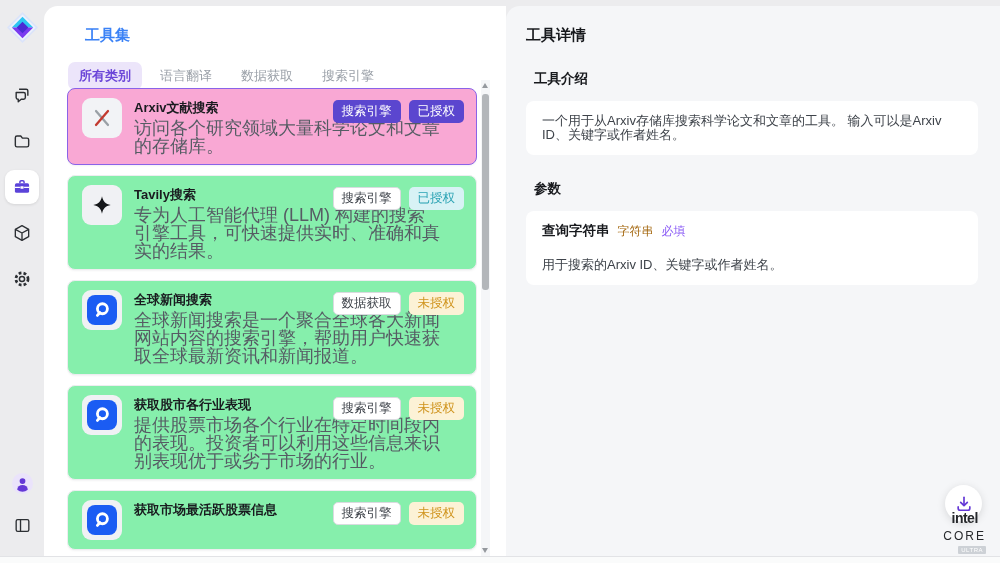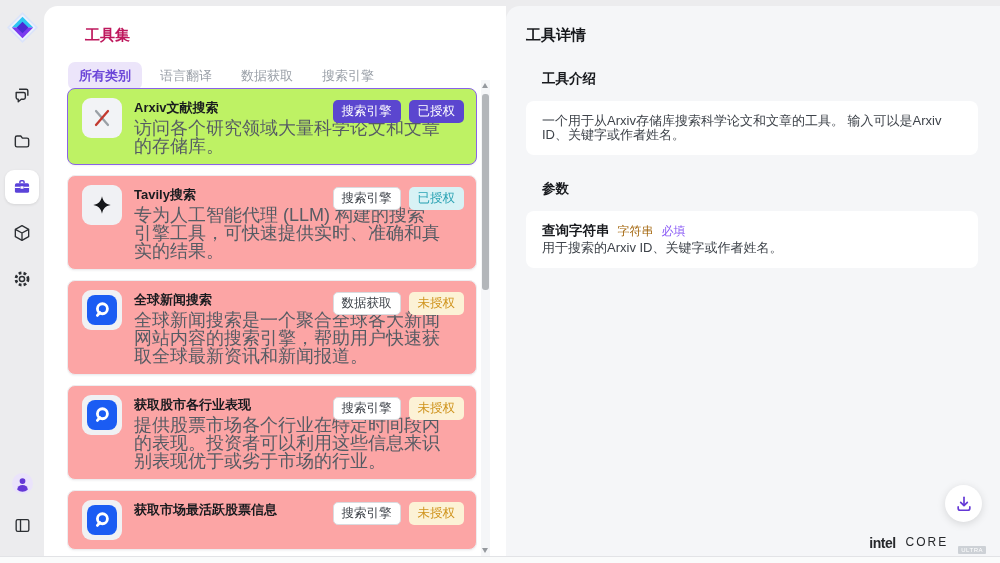--- a/index.html
+++ b/index.html
@@ -9,28 +9,28 @@
   
   .rail { position:absolute; left:0; top:0; width:44px; height:556px; background:#ececee; }
   .logo { position:absolute; left:6px; top:11px; width:33px; height:33px; }
   .rail-icons { position:absolute; left:0; top:78px; width:44px; display:flex; flex-direction:column; align-items:center; gap:12px; }
   .rail-btn { width:34px; height:34px; display:flex; align-items:center; justify-content:center; border-radius:9px; cursor:pointer; }
   .rail-btn.active { background:#fff; box-shadow:0 1px 3px rgba(0,0,0,.10); }
   .rail-bottom { position:absolute; left:0; bottom:14px; width:44px; display:flex; flex-direction:column; align-items:center; gap:8px; }
 
   
   .main { position:absolute; left:44px; top:6px; width:462px; height:550px; background:#fff; border-top-left-radius:14px; overflow:hidden; }
-  .main-title { font-size:15px; font-weight:700; color:#be185d; margin:20px 0 0 41px; }
+  .main-title { font-size:15px; font-weight:700; color:#3b82f6; margin:20px 0 0 41px; }
   .tabs { display:flex; align-items:center; gap:7px; margin:17px 0 16px 24px; }
   .tab { font-size:13px; color:#999fa7; padding:5px 11px; border-radius:7px; cursor:pointer; white-space:nowrap; }
   .tab.active { background:#ece5fa; color:#6b46d8; font-weight:600; }
   .list { position:absolute; left:23px; top:82px; width:410px; bottom:0; display:flex; flex-direction:column; gap:10px; overflow:hidden; }
-  .card { position:relative; background:#fca5a5; border:1px solid #ededf0; border-radius:8px; box-shadow:0 1px 2px rgba(25,25,45,.05);
+  .card { position:relative; background:#86efac; border:1px solid #ededf0; border-radius:8px; box-shadow:0 1px 2px rgba(25,25,45,.05);
           padding:9px 12px 9px 14px; display:flex; gap:12px; flex-shrink:0; cursor:pointer; }
-  .card.selected { background:#bef264; border:1.5px solid #8a63e8; }
+  .card.selected { background:#f9a8d4; border:1.5px solid #8a63e8; }
   .tool-icon { width:40px; height:40px; border-radius:9px; background:#f0f1f4; display:flex; align-items:center; justify-content:center; flex-shrink:0; }
   .card.selected .tool-icon { background:#f2f3f6; }
   .q-chip { width:30px; height:30px; background:#1b5cf3; border-radius:8px; display:flex; align-items:center; justify-content:center; }
   .tool-body { flex:1; min-width:0; padding-top:1px; }
   .tool-name { font-size:13px; font-weight:700; color:#191b1f; line-height:18px; margin-bottom:2px; }
   .tool-desc { font-size:18px; color:#565c64; line-height:18px; max-width:306px; }
   .badges { position:absolute; top:11px; right:12px; display:flex; gap:8px; }
   .badge { font-size:12.5px; line-height:1; padding:5px 9px; border-radius:5px; white-space:nowrap; }
   .badge.outline { border:1px solid #d9dbdf; color:#3a3f46; background:#fff; padding:4px 8px; }
   .badge.purple  { background:#5b46cf; color:#fff; }
@@ -40,31 +40,31 @@
   
   .scrollbar { position:absolute; left:481px; top:80px; width:9px; height:476px; background:#f5f6f8; }
   .sb-thumb { position:absolute; left:1px; top:14px; width:7px; height:196px; background:#b3b6ba; border-radius:3px; cursor:pointer; }
   .sb-arrow { position:absolute; left:1px; width:0; height:0; cursor:pointer; }
   .sb-arrow.up   { top:3px;    border-left:3.5px solid transparent; border-right:3.5px solid transparent; border-bottom:5px solid #95999e; }
   .sb-arrow.down { bottom:3px; border-left:3.5px solid transparent; border-right:3.5px solid transparent; border-top:5px solid #95999e; }
 
   
   .detail { position:absolute; left:506px; top:6px; width:494px; height:550px; background:#f5f6f8; border-top-left-radius:14px; padding:20px 22px 0 20px; }
   .detail-title { font-size:15px; font-weight:700; color:#17191d; }
-  .section-h { font-size:13.5px; font-weight:700; color:#17191d; margin:25px 16px 13px; }
+  .section-h { font-size:13.5px; font-weight:700; color:#17191d; margin:25px 8px 13px; }
   .box { background:#fff; border-radius:8px; padding:13px 16px; font-size:13px; color:#3e434a; line-height:14px; }
-  .param-head { display:flex; align-items:baseline; gap:8px; margin-bottom:3px; }
+  .param-head { display:flex; align-items:baseline; gap:8px; margin-bottom:20px; }
   .param-name { font-size:13.5px; font-weight:700; color:#17191d; }
   .param-type { font-size:12px; color:#a16207; }
   .param-req  { font-size:12px; color:#8b5cf6; }
 
   
   .fab { position:absolute; right:18px; bottom:41px; width:37px; height:37px; border-radius:50%; background:#fff;
          box-shadow:0 2px 8px rgba(0,0,0,.13); display:flex; align-items:center; justify-content:center; cursor:pointer; }
-  .intel { position:absolute; right:14px; bottom:12px; display:flex; align-items:flex-start; gap:10px; color:#26282b; }
+  .intel { position:absolute; right:14px; bottom:12px; display:flex; align-items:center; gap:3px; color:#26282b;flex-direction:column; }
   .intel-word { font-size:14px; font-weight:700; letter-spacing:-0.5px; }
   .core-word  { font-size:12px; letter-spacing:2px; text-transform:uppercase; }
   .ultra { font-size:6px; background:#cdd1d6; color:#fff; padding:1px 3px; border-radius:1px; text-transform:uppercase; align-self:flex-end; margin-bottom:-3px; letter-spacing:.5px; }
 
   .bottom-edge { position:absolute; left:0; top:556px; width:1000px; height:7px; background:#fafbfb; border-top:1px solid #e2e3e6; }
 </style>
 </head>
 <body>
 
 <div class="rail">

